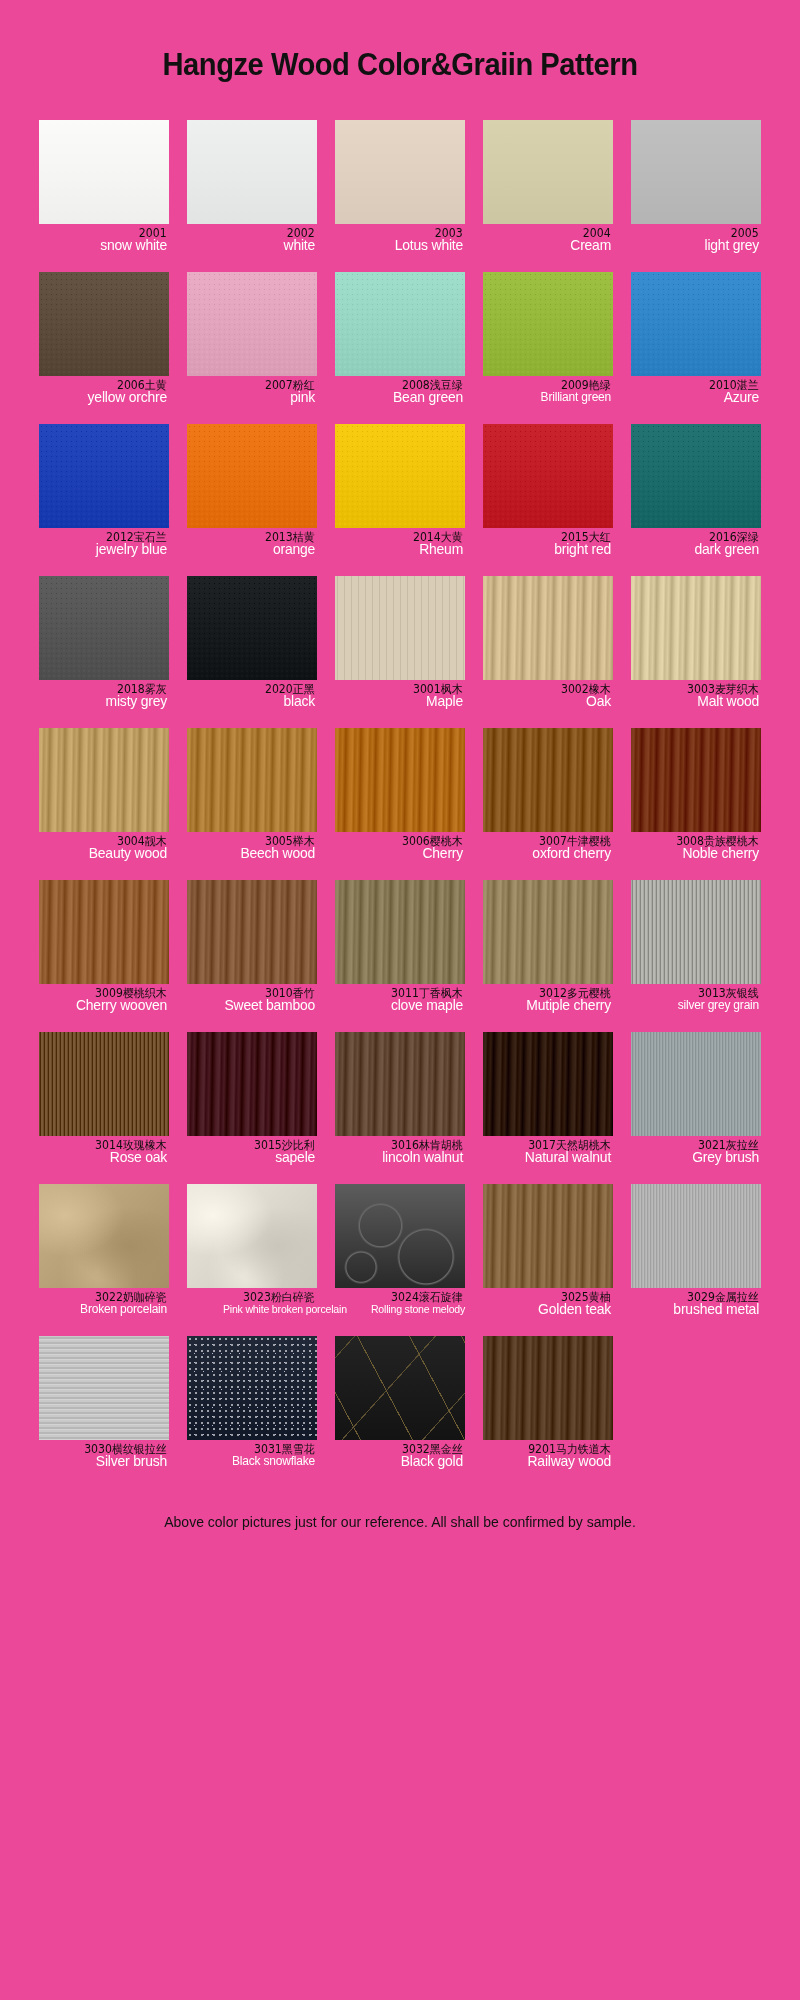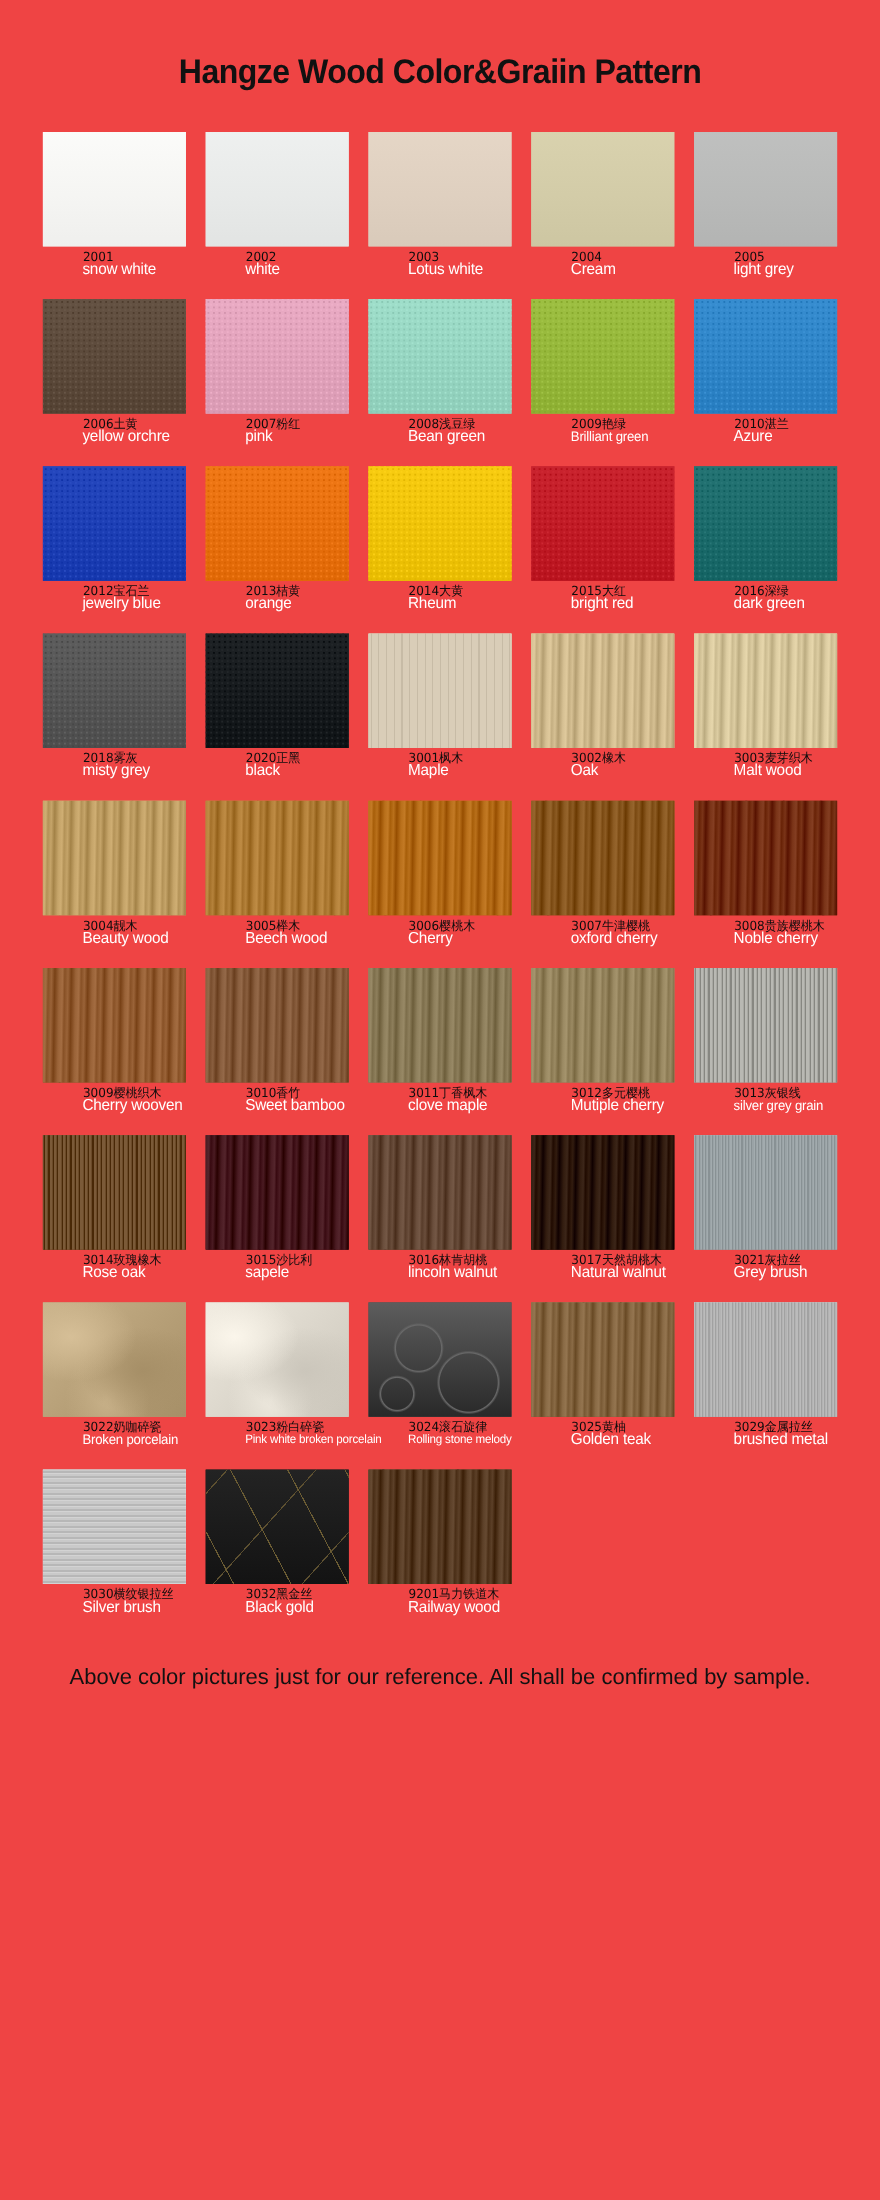--- a/index.html
+++ b/index.html
@@ -5,21 +5,21 @@
   html,body{margin:0;padding:0;}
   body{
     width:800px;
     background:#d2d2d2;
     font-family:"Liberation Sans","DejaVu Sans",sans-serif;
   }
   .sheet{
     position:relative;
     width:800px;
     min-height:2000px;
-    background:#ef4444;
+    background:#ec4899;
     box-sizing:border-box;
     padding:0 0 10px 0;
     overflow:hidden;
   }
   .title{
     text-align:center;
     font-size:31px;
     font-weight:bold;
     color:#111111;
     letter-spacing:-0.5px;
@@ -47,21 +47,21 @@
     width:100%;
     height:104px;
     display:block;
     position:relative;
     overflow:hidden;
     background-color:#cccccc;
   }
   .labels{
     position:relative;
     height:36px;
-    text-align:left;
+    text-align:right;
     margin-top:2px;
     margin-left:34px;
   }
   .code{
     display:block;
     font-size:11.5px;
     color:#0d0d0d;
     line-height:14px;
     white-space:nowrap;
     font-family:"DejaVu Sans","Liberation Sans",sans-serif;
@@ -75,21 +75,21 @@
     font-size:14.5px;
     color:#ffffff;
     line-height:17px;
     white-space:nowrap;
     letter-spacing:-0.2px;
     font-family:"Liberation Sans",sans-serif;
     transform:scaleX(0.96);
   }
   .footer{
     text-align:center;
-    font-size:20px;
+    font-size:14px;
     color:#111111;
     padding:26px 0 18px 0;
     font-family:"Liberation Sans",sans-serif;
   }
 </style>
 </head>
 <body style="background: rgb(211, 211, 211);">
 
 <div class="sheet">
 
@@ -377,20 +377,27 @@
         </div>
       </div>
       <div class="cell">
         <div class="swatch" style="background-color: rgb(201, 201, 201); background-image: repeating-linear-gradient(0deg, rgb(211, 211, 211) 0px, rgb(211, 211, 211) 1px, rgb(183, 183, 183) 1px, rgb(183, 183, 183) 3px, rgb(201, 201, 201) 3px, rgb(201, 201, 201) 5px), linear-gradient(rgb(231, 231, 231), rgb(201, 201, 201)); background-size: auto;"></div>
         <div class="labels">
           <span class="code">3030横纹银拉丝</span>
           <span class="ename">Silver brush</span>
         </div>
       </div>
       <div class="cell">
+        <div class="swatch" style="background-color: rgb(17, 24, 39); background-image: radial-gradient(rgb(233, 233, 239) 0.6px, transparent 0.9px), radial-gradient(rgb(188, 188, 208) 0.5px, transparent 0.8px), linear-gradient(rgb(33, 40, 55), rgb(17, 24, 39)); background-size: 6px 6px, 9px 9px, auto; background-position: 0px 0px, 3px 4px, 0px 0px;"></div>
+        <div class="labels">
+          <span class="code">3031黑雪花</span>
+          <span class="ename" style="font-size: 12.5px;">Black snowflake</span>
+        </div>
+      </div>
+      <div class="cell">
         <div class="swatch" style="background-color: rgb(19, 19, 19); background-image: repeating-linear-gradient(62deg, transparent 0px, transparent 22px, rgb(107, 92, 51) 22px, rgb(107, 92, 51) 23px, transparent 23px, transparent 46px), repeating-linear-gradient(-48deg, transparent 0px, transparent 31px, rgb(93, 80, 48) 31px, rgb(93, 80, 48) 32px, transparent 32px, transparent 60px), linear-gradient(rgb(35, 35, 35), rgb(19, 19, 19)); background-size: auto;"></div>
         <div class="labels">
           <span class="code">3032黑金丝</span>
           <span class="ename">Black gold</span>
         </div>
       </div>
       <div class="cell">
         <div class="swatch" style="background-color: rgb(92, 64, 40); background-image: repeating-linear-gradient(91deg, rgb(92, 64, 40) 0px, rgb(102, 74, 50) 3px, rgb(74, 46, 22) 5px, rgb(92, 64, 40) 8px, rgb(58, 30, 6) 11px, rgb(92, 64, 40) 15px), repeating-linear-gradient(89deg, transparent 0px, transparent 14px, rgb(40, 12, 0) 15px, transparent 17px, transparent 34px), linear-gradient(rgb(108, 80, 56), rgb(74, 46, 22)); background-size: auto;"></div>
         <div class="labels">
           <span class="code">9201马力铁道木</span>

